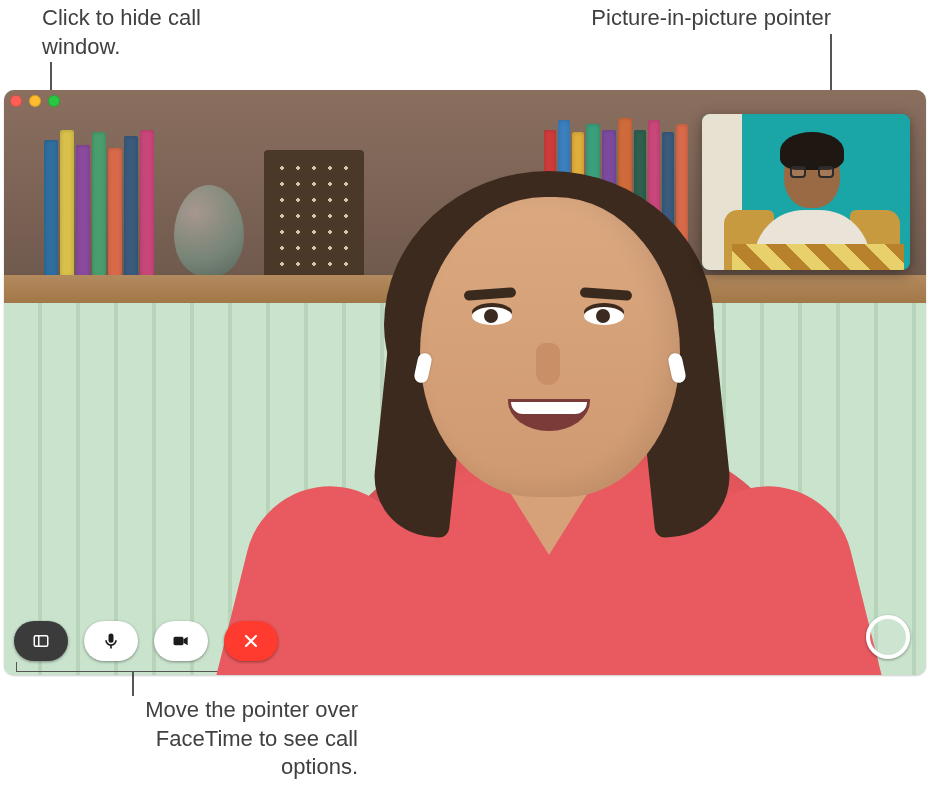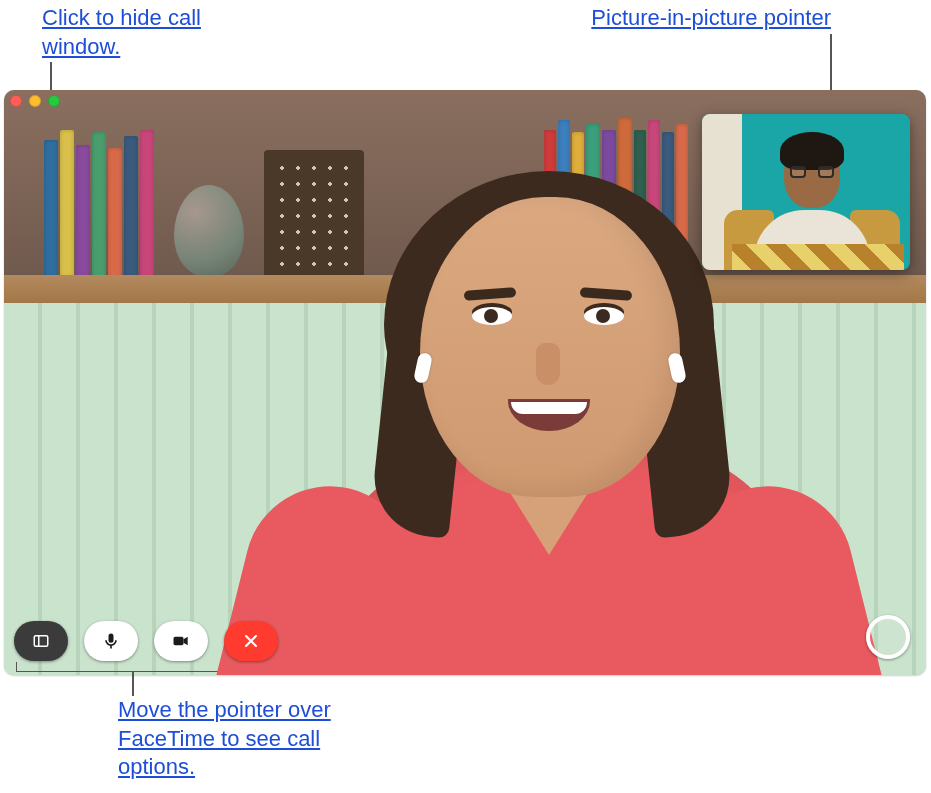--- a/index.html
+++ b/index.html
@@ -11,23 +11,22 @@
     width: 931px;
     height: 793px;
     position: relative;
     overflow: hidden;
     font-size: 22px;
     line-height: 1.3;
   }
 
   .callout {
     position: absolute;
-    color: #1d4ed8;
+    color: #404040;
     font-weight: 400;
-    text-decoration: underline;
   }
   .callout.right { text-align: right; }
 
   .leader {
     position: absolute;
     background: #555;
   }
 
   .window {
     position: absolute;
@@ -417,13 +416,13 @@
       </svg>
     </div>
   </div>
 
   <div class="live-btn" aria-label="live-photo-icon"></div>
 
 </div>
 
 <div class="bracket" style="left:16px; top:662px; width:232px;"></div>
 <div class="leader" style="left:132px; top:672px; width:1.5px; height:24px;"></div>
-<div class="callout" style="left:118px; top:696px; width:240px;">Move the pointer over FaceTime to see call options.</div>
+<div class="callout" style="left:118px; top:696px; width:240px;text-align:right;">Move the pointer over FaceTime to see call options.</div>
 
 </body></html>

